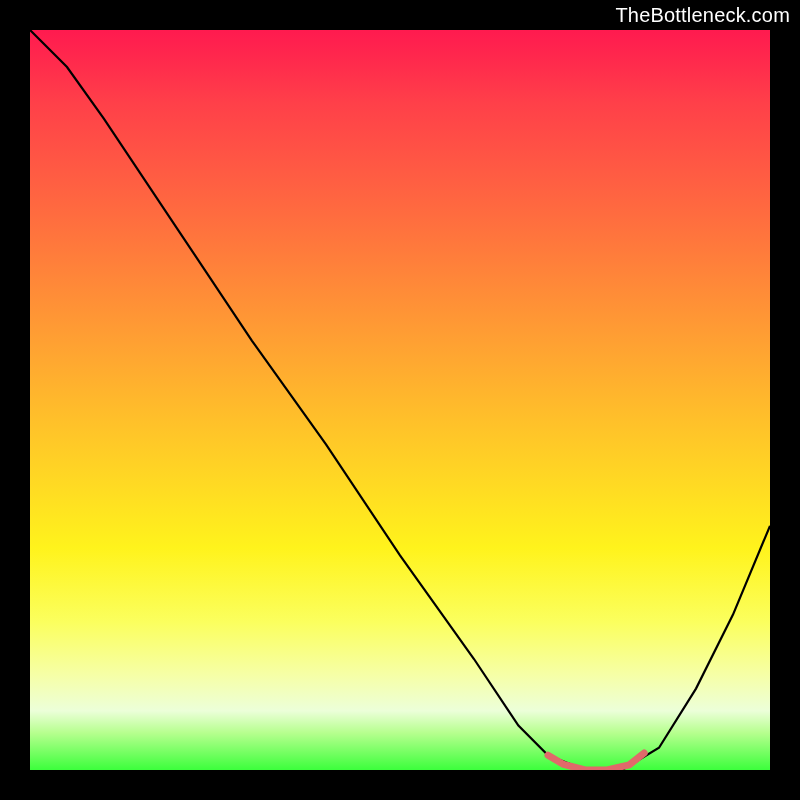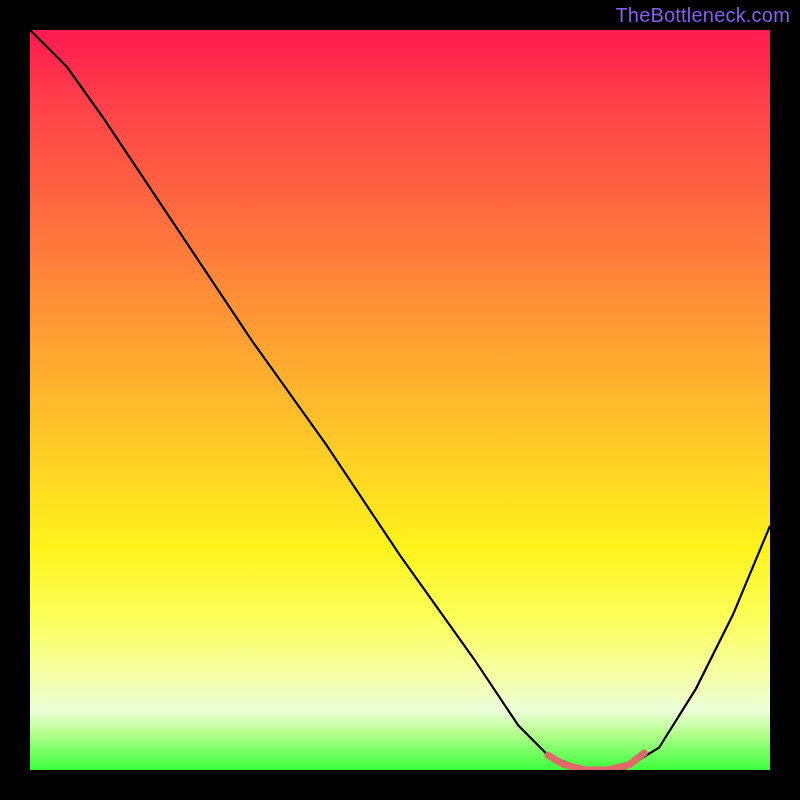--- a/index.html
+++ b/index.html
@@ -40,21 +40,21 @@
       #f6ffa5 87%,
       #ecffd9 92%,
       #b6ff8e 95%,
       #3cff3c 100%
     );
   }
   .watermark {
     position: absolute;
     top: 4px;
     right: 10px;
-    color: #8b5cf6;
+    color: #ffffff;
     font-size: 20px;
     font-weight: 500;
     letter-spacing: 0.2px;
   }
 
   svg.curve {
     position: absolute;
     left: 0; top: 0;
     width: 740px;
     height: 740px;

